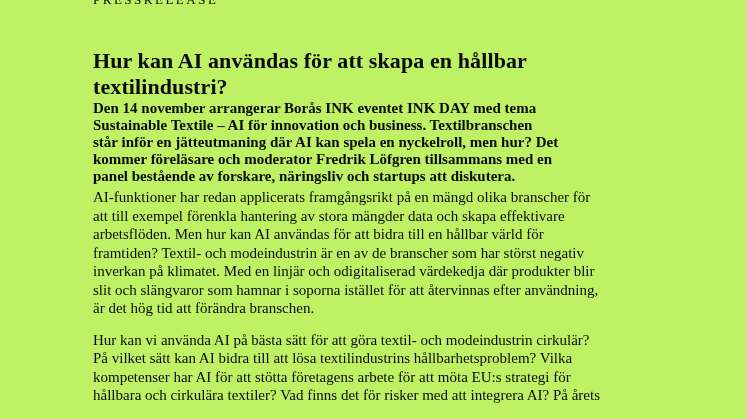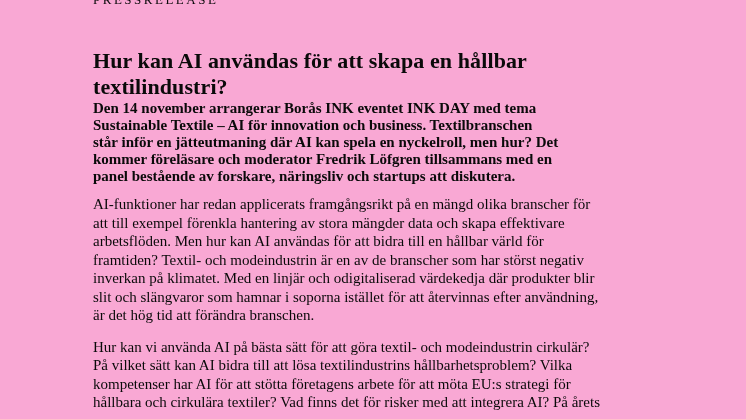--- a/index.html
+++ b/index.html
@@ -7,21 +7,21 @@
     padding: 0;
     background: #ffffff;
     width: 746px;
     height: 419px;
     overflow: hidden;
   }
   .page {
     position: relative;
     width: 746px;
     height: 419px;
-    background: #f9a8d4;
+    background: #bef264;
     font-family: "Liberation Serif", serif;
     color: #0a0a0a;
   }
   .content {
     padding-left: 93px;
     padding-right: 60px;
   }
   .kicker {
     position: relative;
     top: -7px;                 
@@ -41,21 +41,21 @@
     white-space: pre-line;
   }
   .lead {
     margin: 0 0 0 0;
     font-size: 15px;
     font-weight: 700;
     line-height: 17px;
     white-space: pre-line;
   }
   .body-para {
-    margin: 10px 0 0 0;
+    margin: 3px 0 0 0;
     font-size: 15px;
     font-weight: 400;
     line-height: 18.5px;
     white-space: pre-line;
   }
   .body-para.second {
     margin-top: 13px;          
   }
 </style>
 </head>

